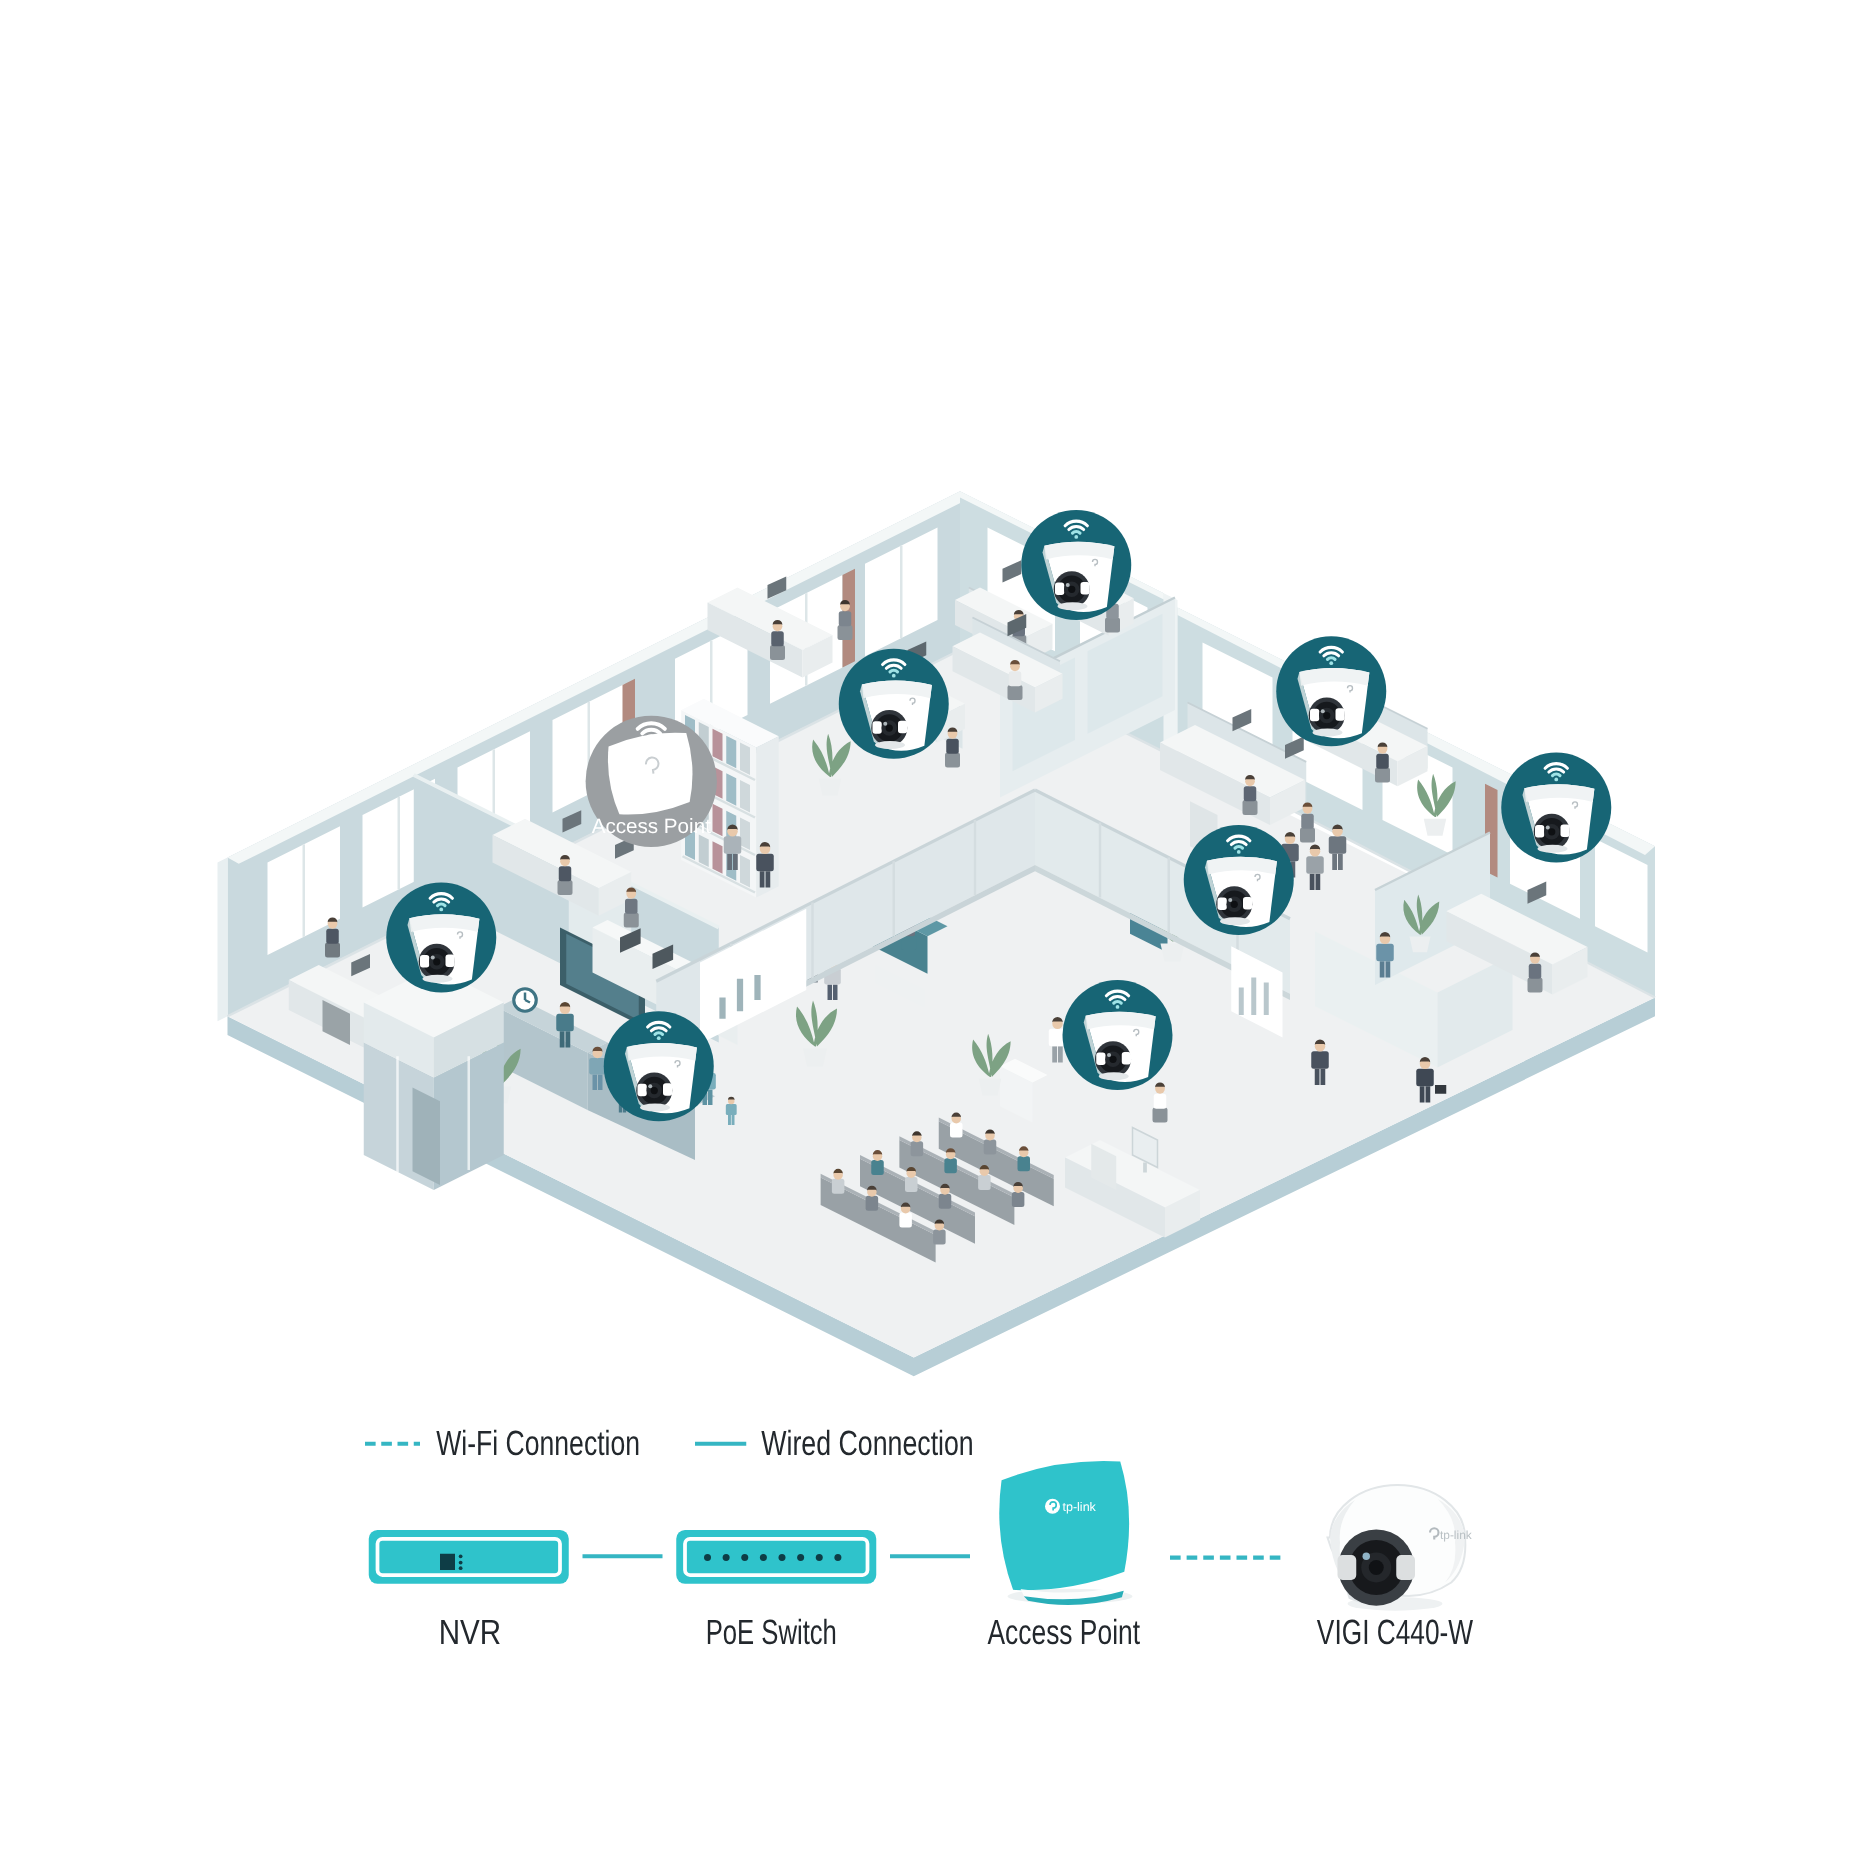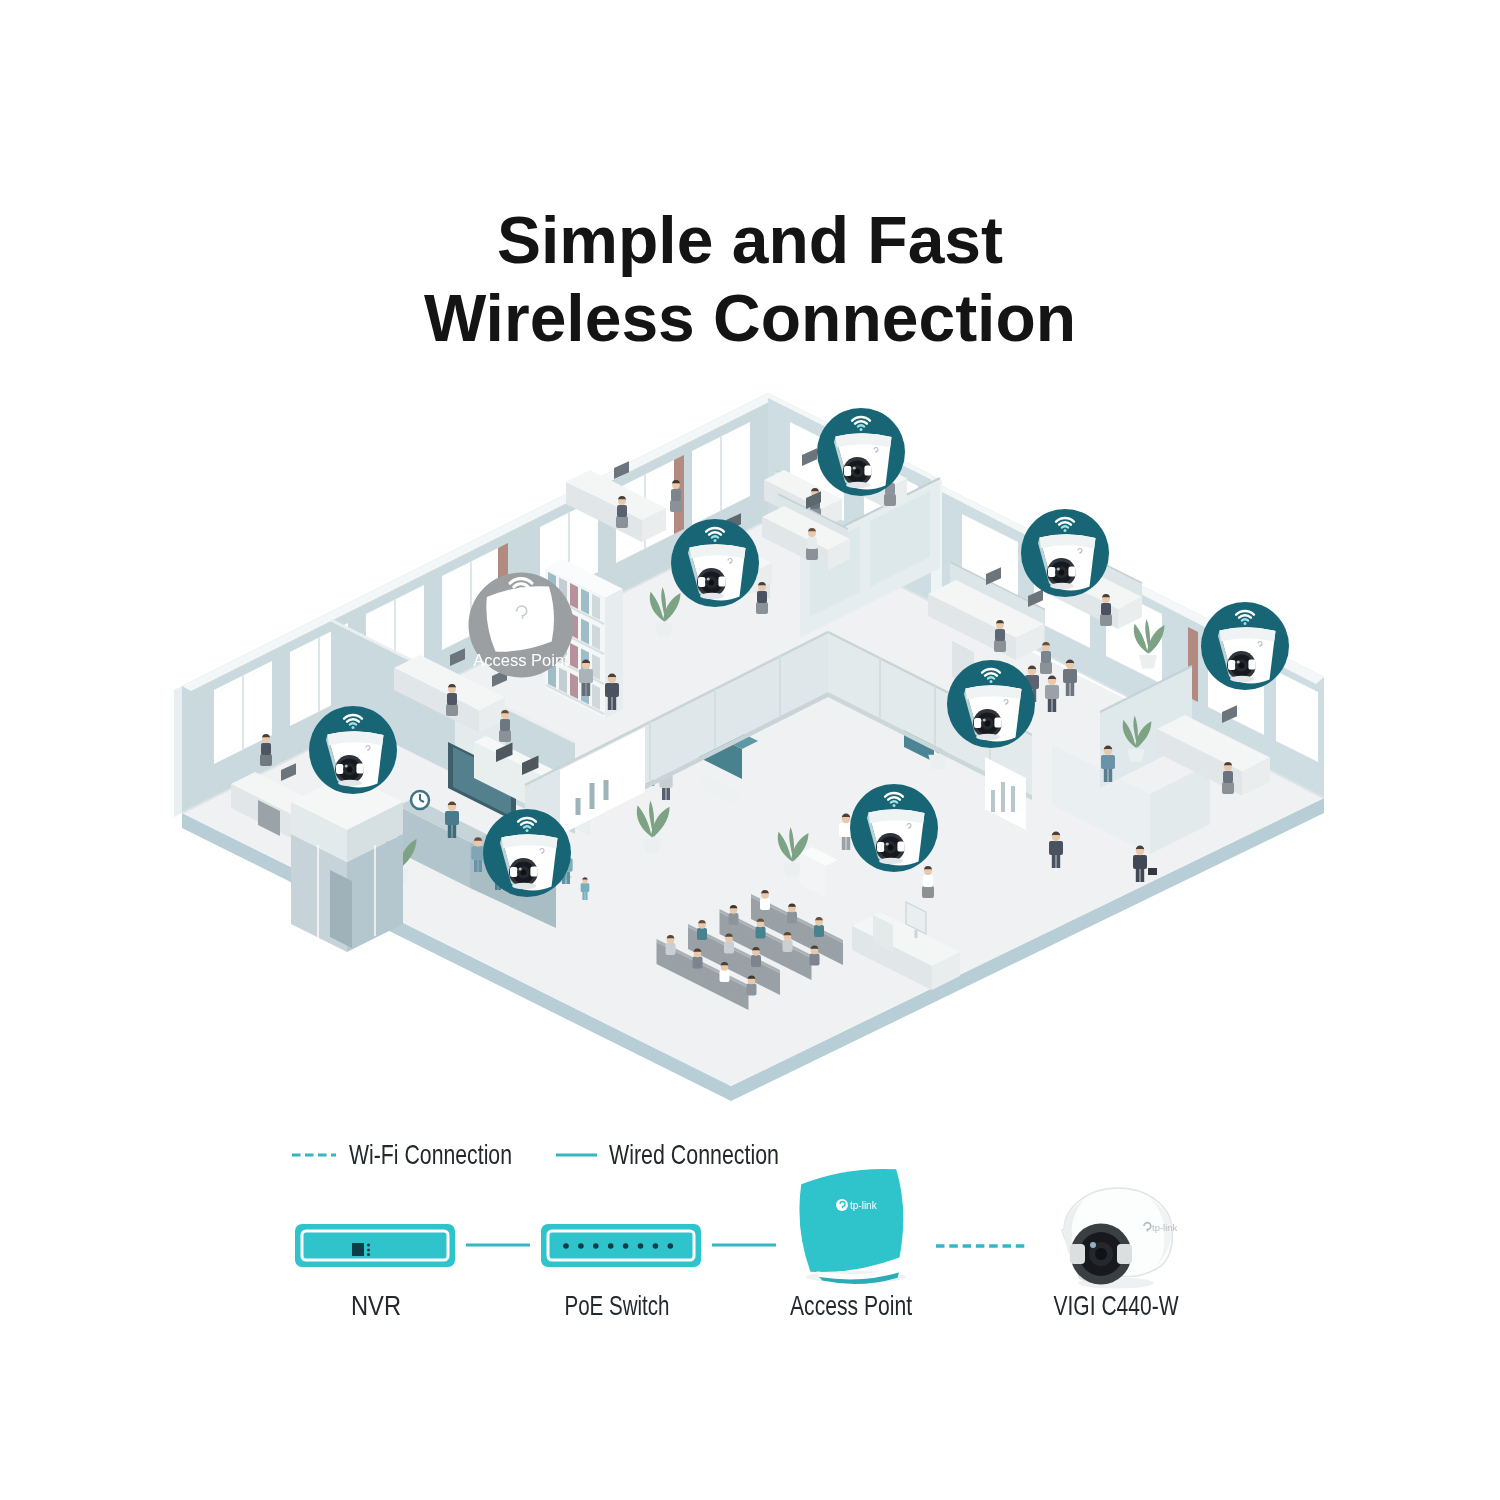--- a/index.html
+++ b/index.html
@@ -2,21 +2,20 @@
 <html><head><meta charset="utf-8">
 <style>
 html,body{margin:0;padding:0;background:#ffffff;}
 #page{position:relative;width:1500px;height:1500px;background:#ffffff;overflow:hidden;
   font-family:"Liberation Sans",sans-serif;}
 #title{position:absolute;left:0;top:201px;width:100%;text-align:center;
   font-weight:bold;font-size:66px;line-height:78px;color:#141414;}
 </style></head>
 <body>
 <div id="page">
-<div id="title">Simple and Fast<br>Wireless Connection</div>
 <svg width="1500" height="1500" viewBox="0 0 1500 1500" style="position:absolute;left:0;top:0">
 <defs>
 <g id="cam">
 <circle cx="0" cy="0" r="44" fill="#176575"></circle>
 <g transform="translate(0,-22.5)">
 <g stroke="#ffffff" stroke-width="2.5" fill="none" stroke-linecap="round">
 <path d="M-8.9,-8.9 A12.6,12.6 0 0 1 8.9,-8.9"></path>
 <path d="M-5.9,-5.9 A8.4,8.4 0 0 1 5.9,-5.9"></path>
 </g>
 <path d="M-3,-3 A4.2,4.2 0 0 1 3,-3" stroke="#9fe3e6" stroke-width="2.5" fill="none" stroke-linecap="round"></path>

